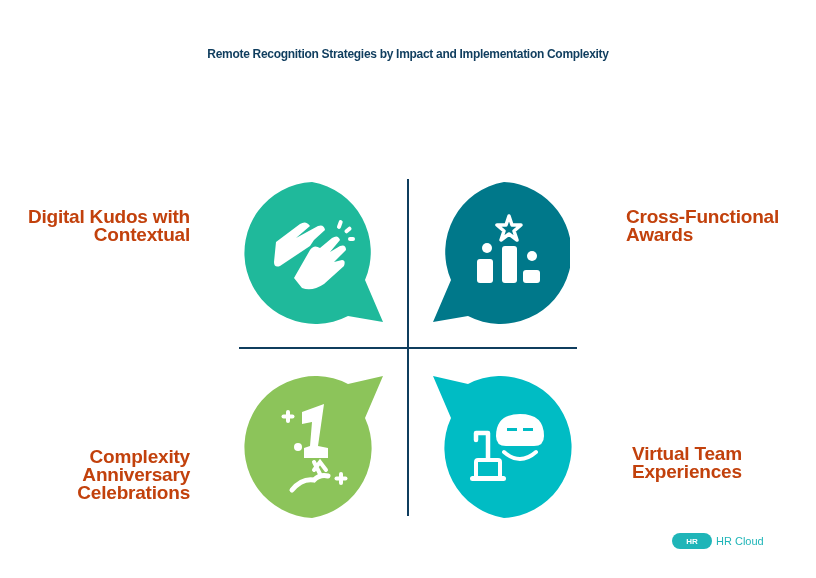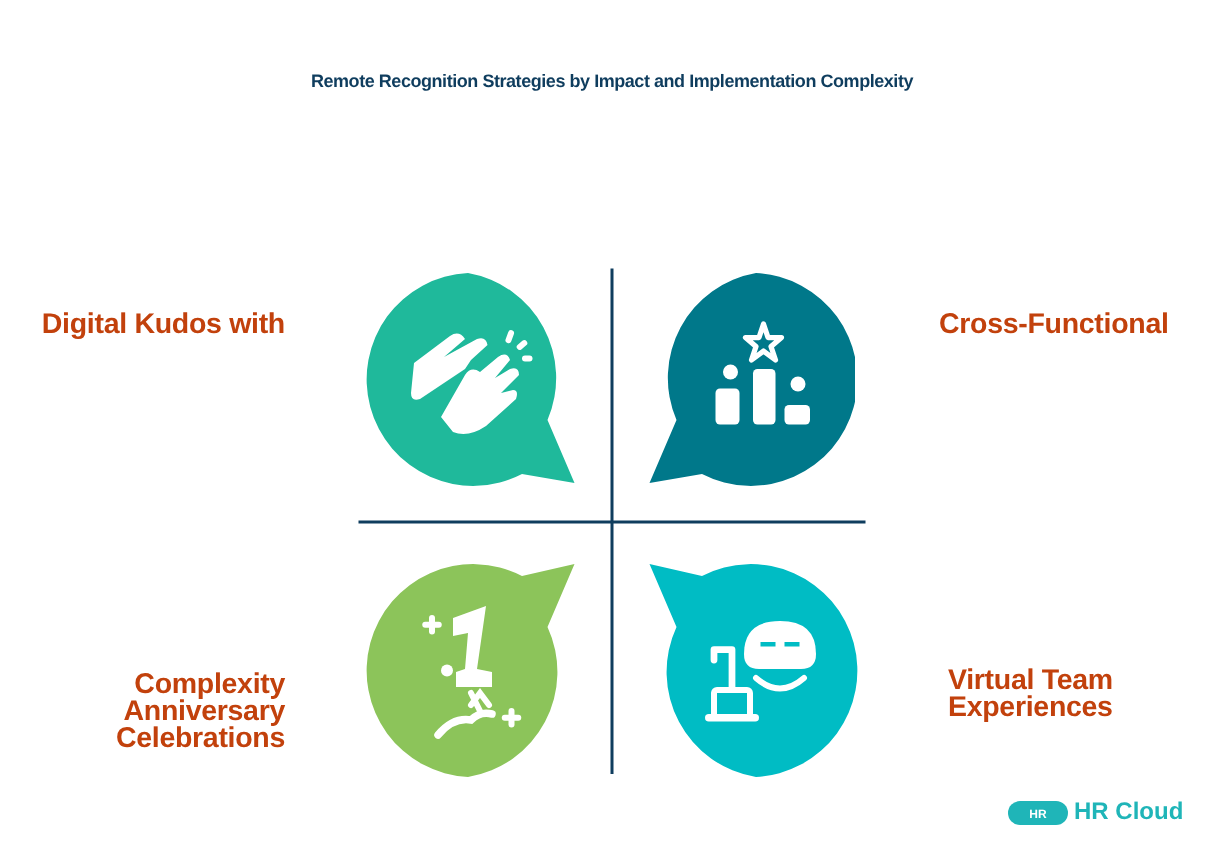--- a/index.html
+++ b/index.html
@@ -7,21 +7,21 @@
   .title { position: absolute; left: 0; top: 47px; width: 816px; text-align: center; font-size: 12px; font-weight: bold; color: #0f3d5e; letter-spacing: -0.3px; }
   .axis-v { position: absolute; left: 407px; top: 179px; width: 2px; height: 337px; background: #0f3d5e; }
   .axis-h { position: absolute; left: 239px; top: 347px; width: 338px; height: 2px; background: #0f3d5e; }
   .bubble { position: absolute; }
   .label { position: absolute; font-size: 19px; font-weight: bold; color: #c2410c; line-height: 18px; letter-spacing: -0.2px; }
   .label.right { text-align: right; }
   .label.left { text-align: left; }
   .label div { white-space: nowrap; }
   .logo { position: absolute; left: 672px; top: 533px; display: flex; align-items: center; }
   .logo-cloud { width: 40px; height: 16px; background: #1fb5b8; border-radius: 8px; color: #fff; font-size: 8px; font-weight: bold; display: flex; align-items: center; justify-content: center; }
-  .logo-text { margin-left: 4px; font-size: 16px; font-weight: bold; color: #1fb5b8; }
+  .logo-text { margin-left: 4px; font-size: 11px; font-weight: normal; color: #1fb5b8; }
 </style>
 </head>
 <body>
 
 <div class="title">Remote Recognition Strategies by Impact and Implementation Complexity</div>
 
 <div class="axis-v"></div>
 <div class="axis-h"></div>
 
 <svg class="bubble" style="left:240px;top:180px" width="150" height="145" viewBox="0 0 150 145">
@@ -69,24 +69,26 @@
     <rect x="103" y="58" width="10" height="3" fill="#00bcc4"></rect>
     <path d="M84 82 Q100 96 116 82" stroke="#ffffff" stroke-width="4" fill="none" stroke-linecap="round"></path>
     <path d="M64 63 L56 63 L56 70 M64 63 L68 63 L68 88" stroke="#ffffff" stroke-width="4.5" fill="none" stroke-linecap="round" stroke-linejoin="round"></path>
     <rect x="56" y="90" width="24" height="18" rx="2" fill="none" stroke="#ffffff" stroke-width="4"></rect>
     <rect x="50" y="106" width="36" height="5" rx="2.5"></rect>
   </g>
 </svg>
 
 <div class="label right" style="right:626px;top:208px">
   <div>Digital Kudos with</div>
+  <div>Contextual</div>
 </div>
 
 <div class="label left" style="left:626px;top:208px">
   <div>Cross-Functional</div>
+  <div>Awards</div>
 </div>
 
 <div class="label right" style="right:626px;top:448px">
   <div>Complexity</div>
   <div>Anniversary</div>
   <div>Celebrations</div>
 </div>
 
 <div class="label left" style="left:632px;top:445px">
   <div>Virtual Team</div>

